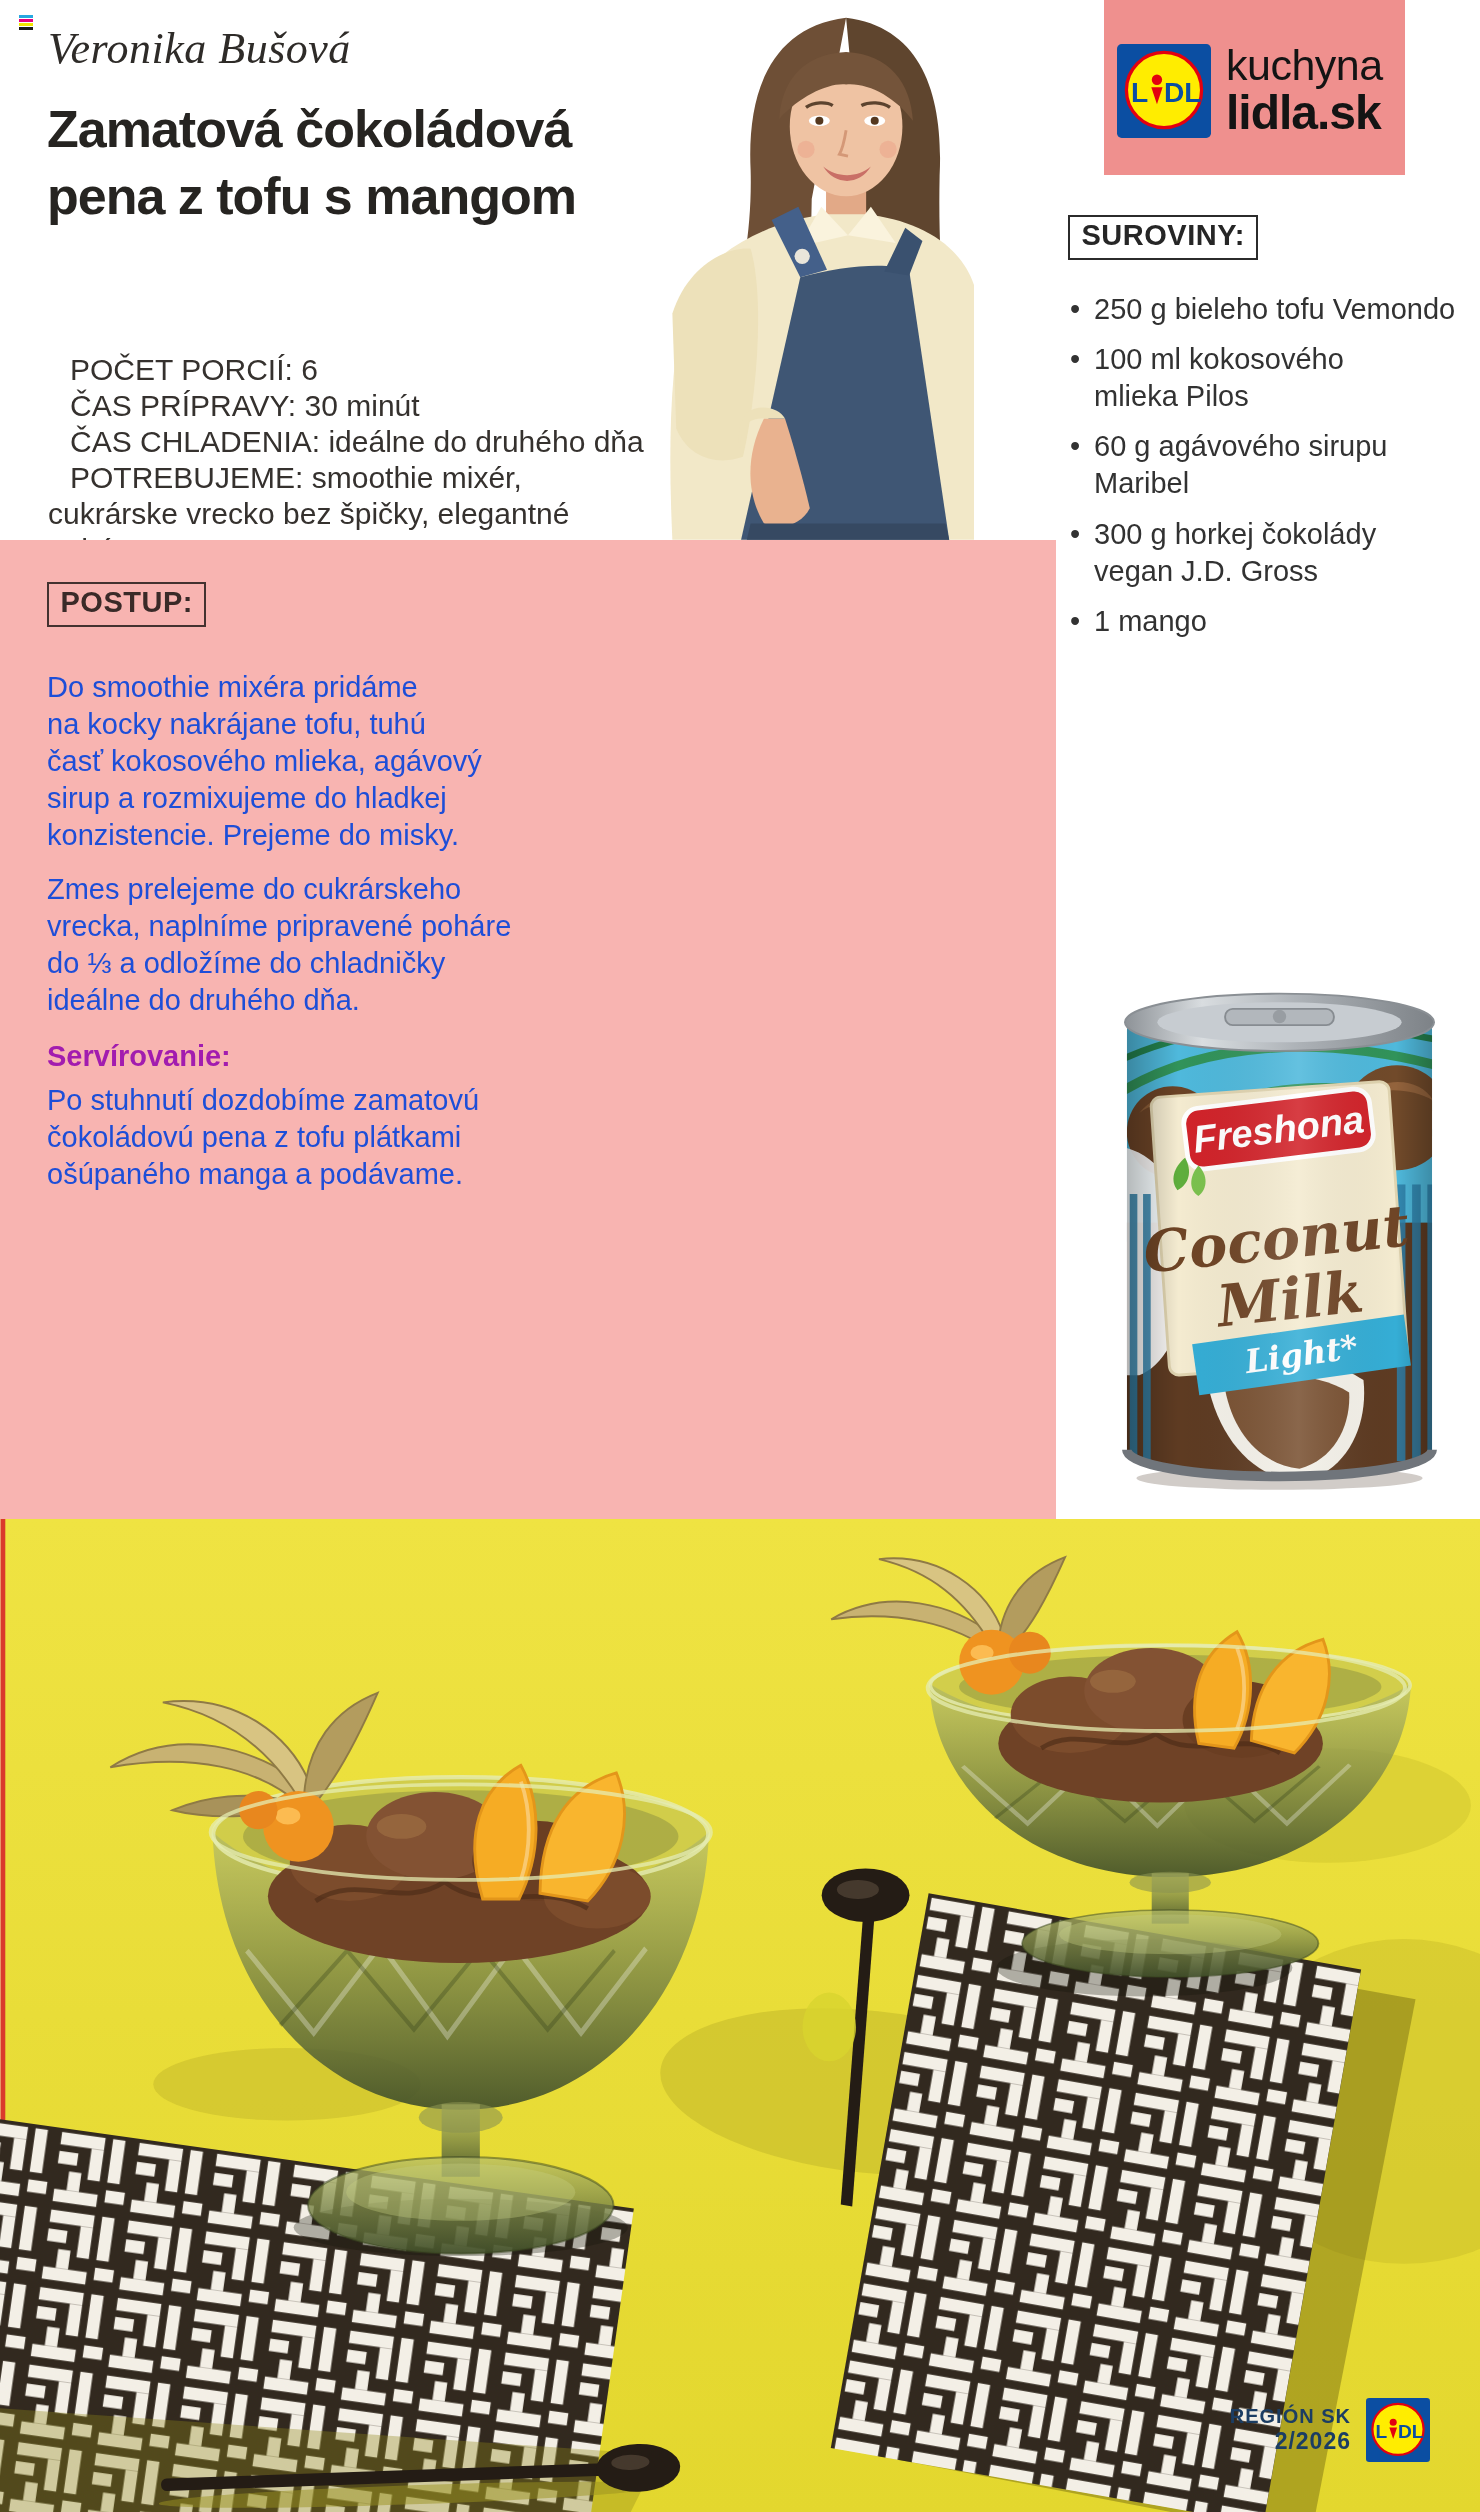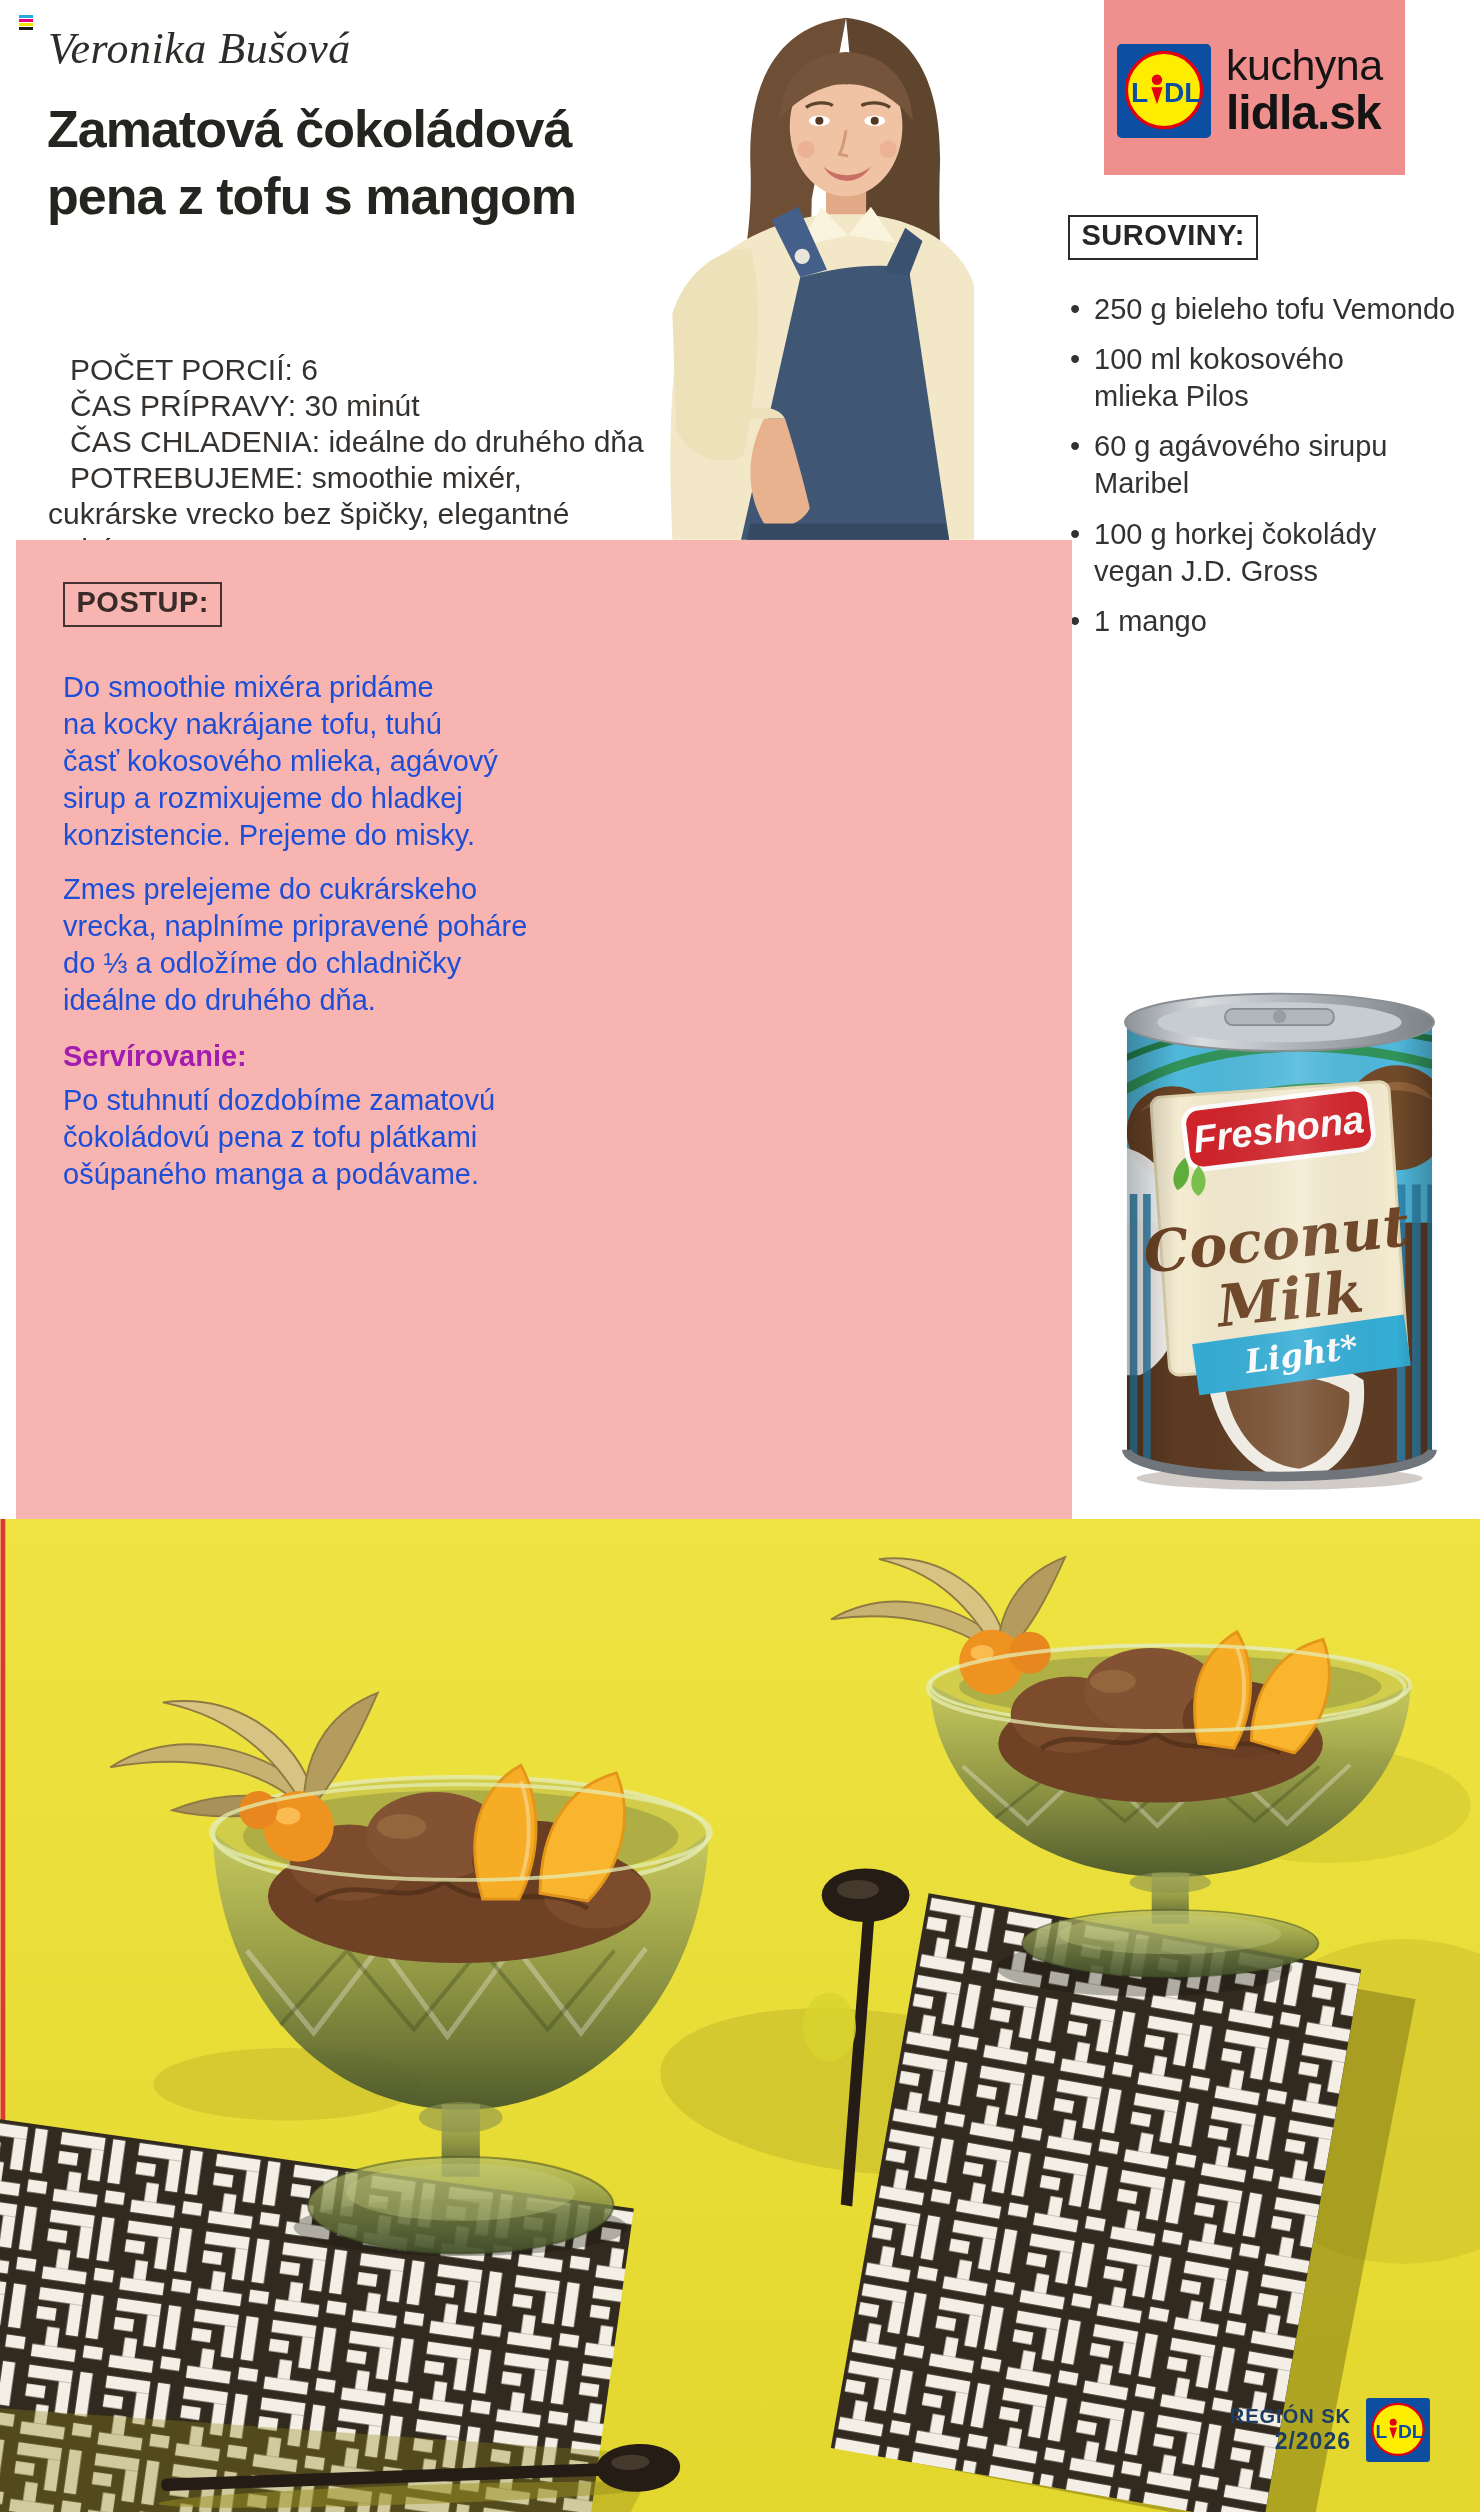--- a/index.html
+++ b/index.html
@@ -26,21 +26,21 @@
   
   .boxhead{display:inline-block;border:2.9px solid #2b2b2b;padding:1.9px 11.5px 5.7px 11.5px;
            font-size:29px;font-weight:800;letter-spacing:0.5px;color:#262626;background:transparent;}
   
   .suroviny{position:absolute;left:1068px;top:215px;width:401px;}
   .suroviny ul{list-style:none;margin:31px 0 0 0;padding:0;}
   .suroviny li{position:relative;padding-left:26px;font-size:29px;line-height:37px;
                margin-bottom:13.4px;color:#323232;white-space:pre-line;}
   .suroviny li::before{content:"•";position:absolute;left:1.9px;top:0;color:#323232;}
   
-  .postup{position:absolute;left:16px;top:540px;width:1056px;height:979px;}
+  .postup{position:absolute;left:0;top:540px;width:1056px;height:979px;}
   .postup .inner{padding:42px 0 0 47px;width:497px;}
   .postup .boxhead{border-color:#443230;color:#3a2a28;}
   .steps{margin-top:42px;width:482px;}
   .steps p{font-size:29px;line-height:37px;color:#1d4ed8;margin:0 0 17px 0;white-space:pre-line;}
   .serv-h{font-size:29px;font-weight:800;color:#a21caf;margin:21px 0 9.6px 0;}
   
   .can-wrap{position:absolute;left:1082px;top:955px;width:395px;height:544px;}
   
   .photo{position:absolute;left:0;top:1519px;width:1481px;height:993px;overflow:hidden;}
   .photo svg{display:block;}
@@ -178,21 +178,21 @@
   </div>
 
   <div class="suroviny">
     <span class="boxhead">SUROVINY:</span>
     <ul>
       <li>250 g bieleho tofu Vemondo</li>
       <li>100 ml kokosového
 mlieka Pilos</li>
       <li>60 g agávového sirupu
 Maribel</li>
-      <li>100 g horkej čokolády
+      <li>300 g horkej čokolády
 vegan J.D. Gross</li>
       <li>1 mango</li>
     </ul>
   </div>
 
   <div class="postup" style="background:#f8b4b1;">
     <div class="inner">
       <span class="boxhead">POSTUP:</span>
       <div class="steps">
         <p>Do smoothie mixéra pridáme

